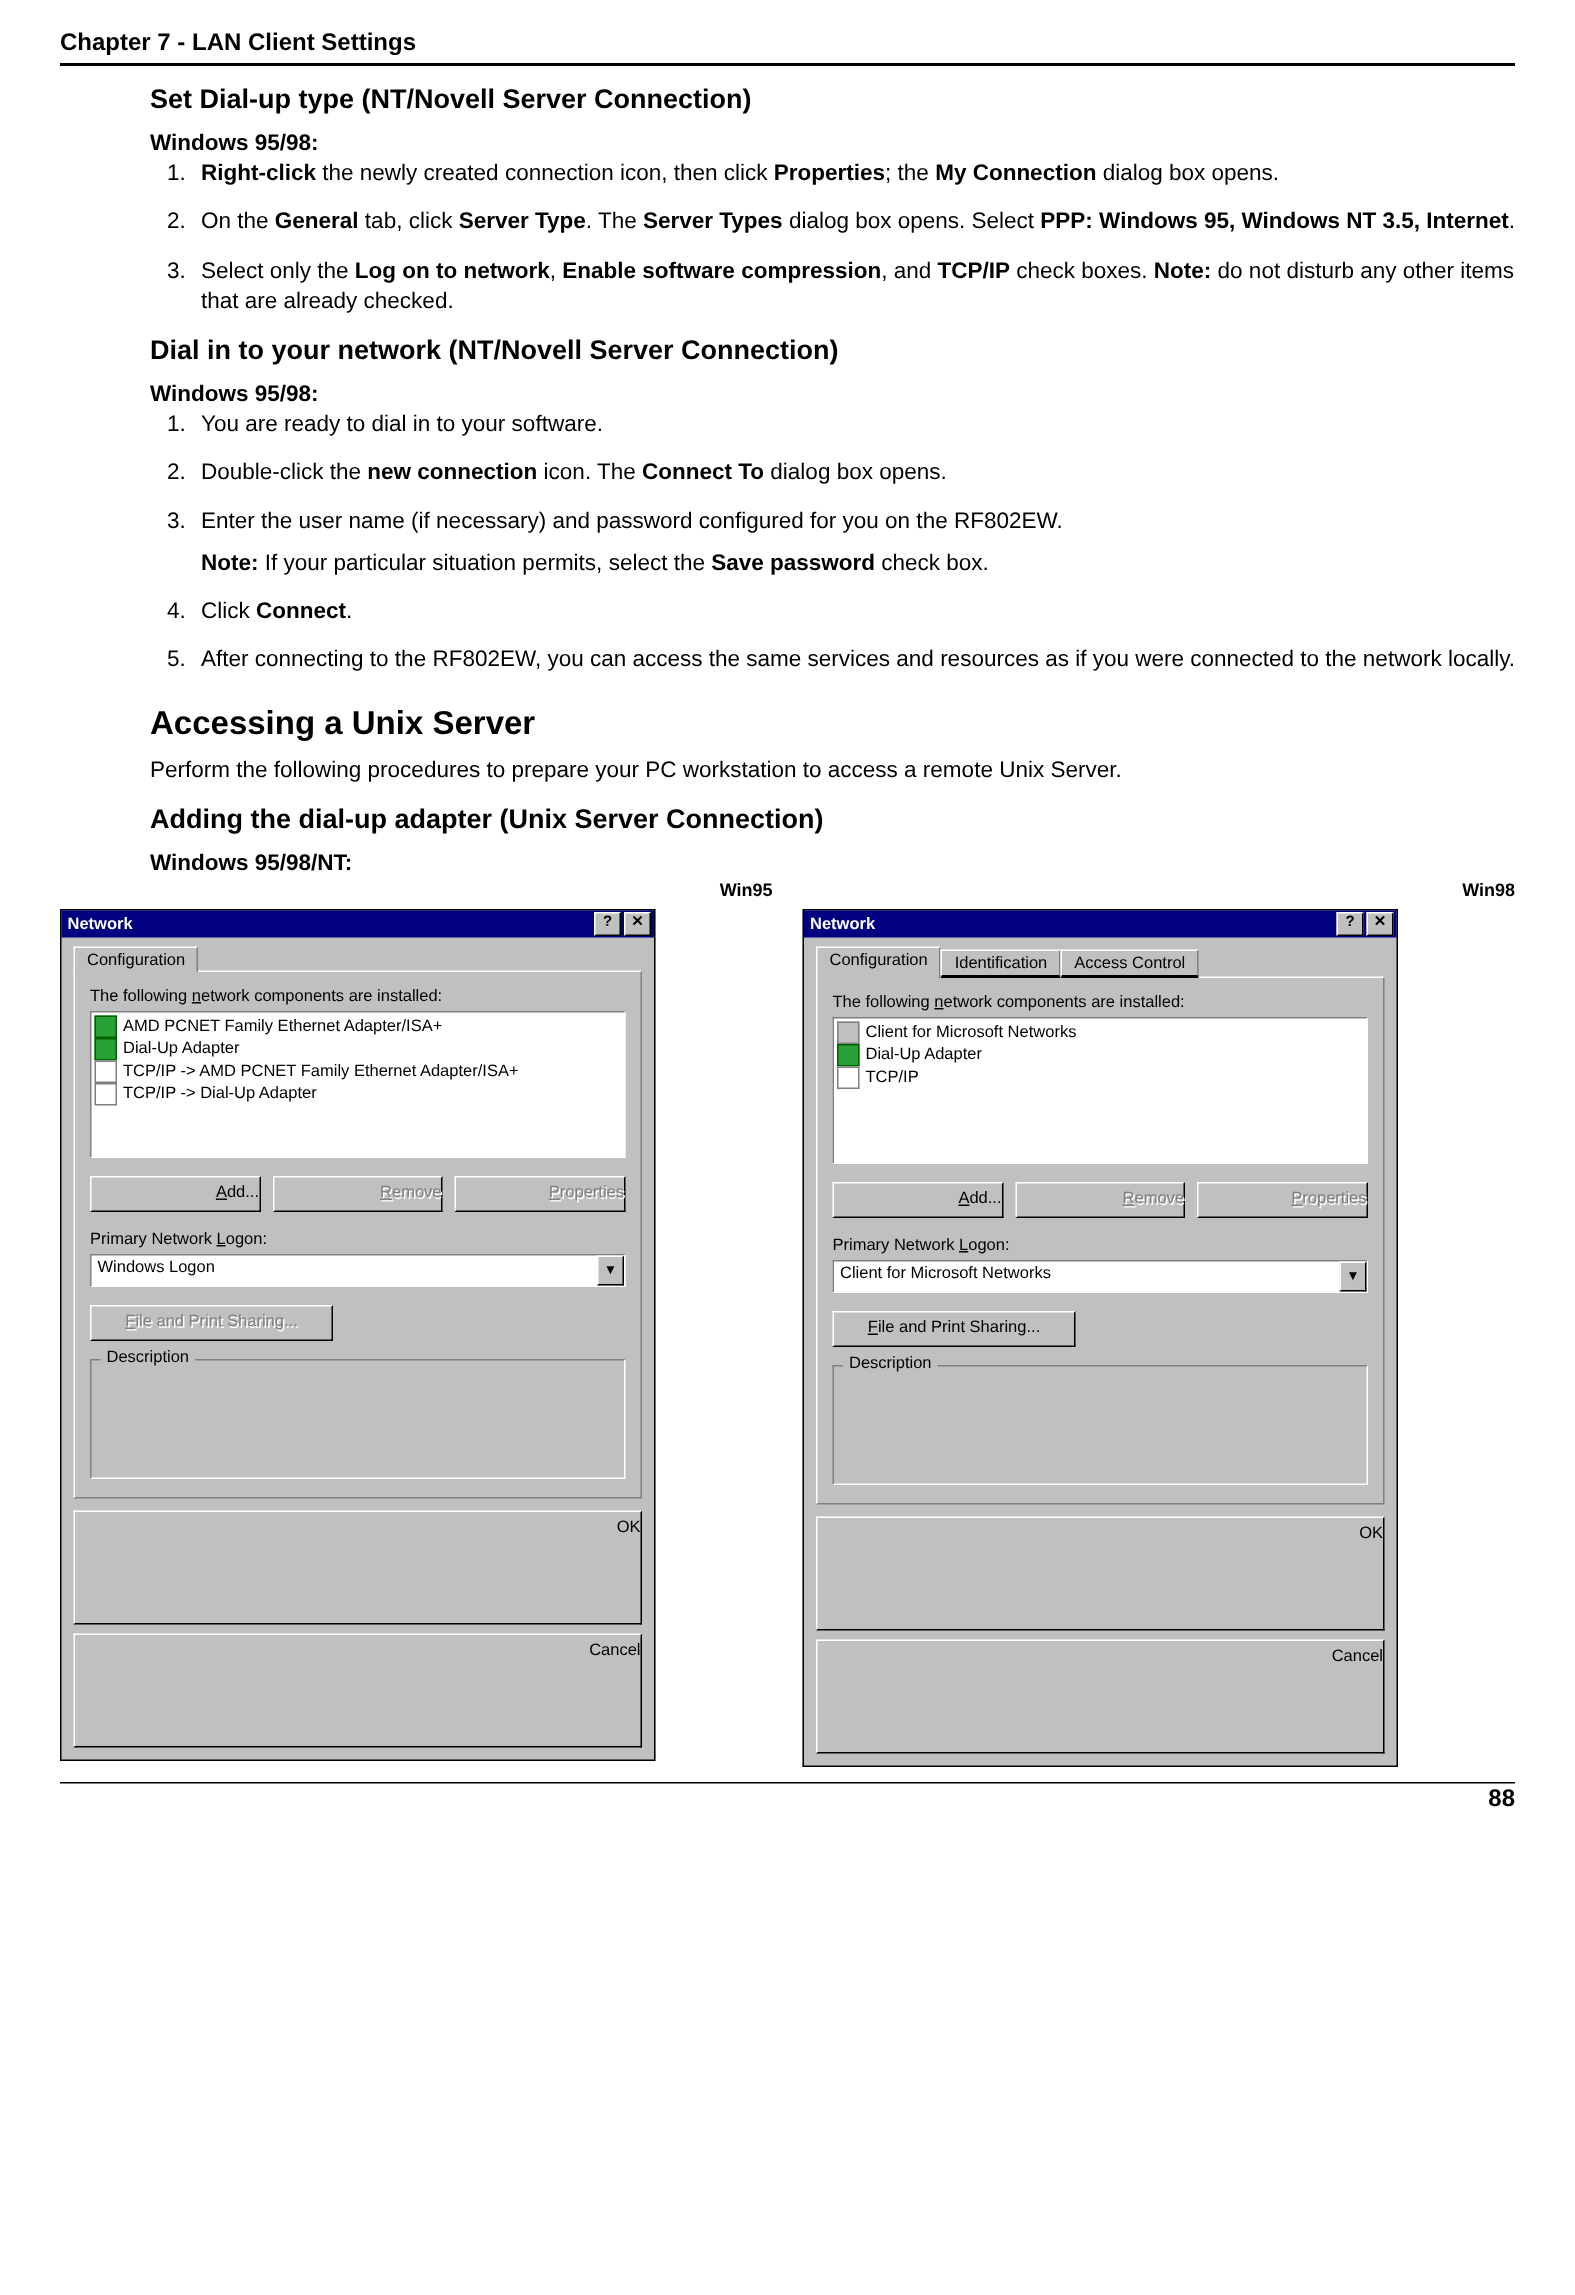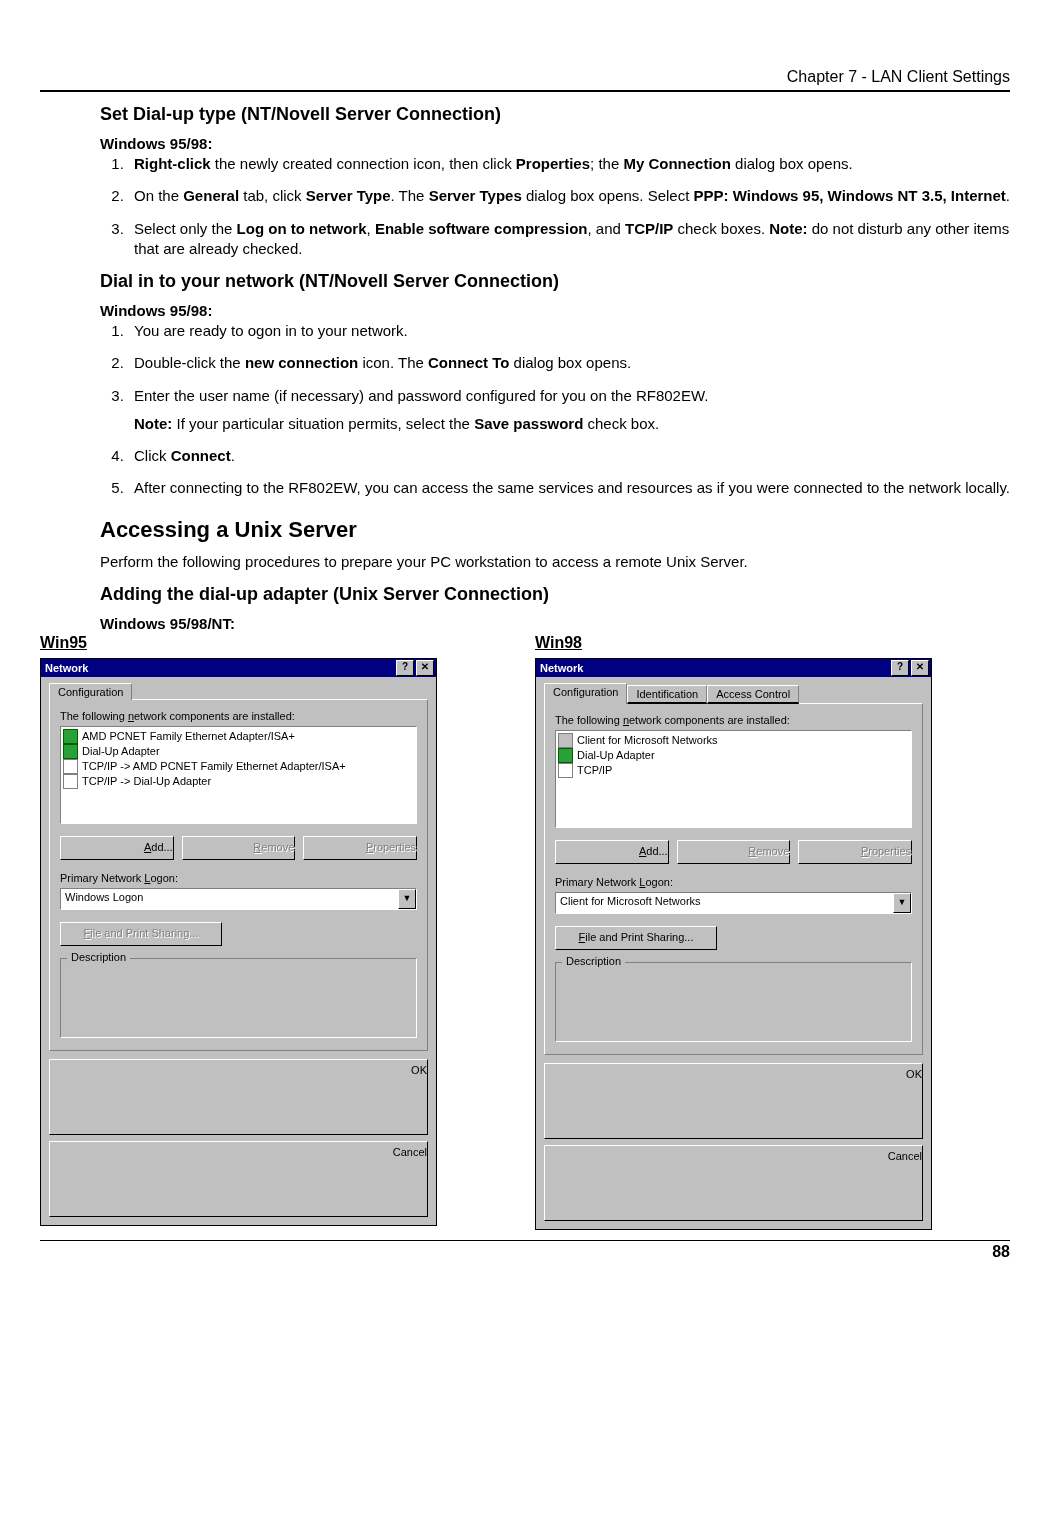--- a/index.html
+++ b/index.html
@@ -4,25 +4,24 @@
 <style>
   body {
     margin: 0;
     padding: 20px 40px;
     font-family: Arial, Helvetica, sans-serif;
     background: #fff;
     color: #000;
     width: 970px;
   }
   .chapter-header {
-    text-align: right;
-    font-weight: normal;
+    text-align: left;
+    font-weight: bold;
     font-size: 16px;
     margin-bottom: 4px;
-    margin-top: 48px;
   }
   hr.thick {
     border: none;
     border-top: 2px solid #000;
     margin: 0 0 12px 0;
   }
   hr.thin {
     border: none;
     border-top: 1px solid #000;
     margin: 10px 0 2px 0;
@@ -74,25 +73,24 @@
   b { font-weight: bold; }
   .dialog-row {
     display: flex;
     gap: 20px;
     margin-left: -60px;
   }
   .dialog-col {
     flex: 1;
   }
   .dialog-label {
-    text-align: left;
-    font-weight: bold;
-    font-size: 16px;
+    text-align: right;
+    font-weight: bold;
+    font-size: 12px;
     margin-bottom: 6px;
-    text-decoration: underline;
   }
   
   .win-dialog {
     width: 395px;
     background: #c0c0c0;
     border: 1px solid #000;
     font-family: "MS Sans Serif", Tahoma, sans-serif;
     font-size: 11px;
   }
   .titlebar {
@@ -275,21 +273,21 @@
   <div class="subhead">Windows 95/98:</div>
   <ol class="steps">
     <li><b>Right-click</b><span> the newly created connection icon, then click </span><b>Properties</b><span>; the </span><b>My Connection</b><span> dialog box opens.</span></li>
     <li><span>On the </span><b>General</b><span> tab, click </span><b>Server Type</b><span>. The </span><b>Server Types</b><span> dialog box opens. Select </span><b>PPP: Windows 95, Windows NT 3.5, Internet</b><span>.</span></li>
     <li><span>Select only the </span><b>Log on to network</b><span>, </span><b>Enable software compression</b><span>, and </span><b>TCP/IP</b><span> check boxes. </span><b>Note:</b><span> do not disturb any other items that are already checked.</span></li>
   </ol>
 
   <h3 class="section">Dial in to your network (NT/Novell Server Connection)</h3>
   <div class="subhead">Windows 95/98:</div>
   <ol class="steps">
-    <li>You are ready to ogon in to your network.</li>
+    <li>You are ready to dial in to your software.</li>
     <li><span>Double-click the </span><b>new connection</b><span> icon.  The </span><b>Connect To</b><span> dialog box opens.</span></li>
     <li>Enter the user name (if necessary) and password configured for you on the RF802EW.</li>
   </ol>
   <div class="indent-note"><b>Note:</b><span> If your particular situation permits, select the </span><b>Save password</b><span> check box.</span></div>
   <ol class="steps" start="4">
     <li><span>Click </span><b>Connect</b><span>.</span></li>
     <li>After connecting to the RF802EW, you can access the same services and resources as if you were connected to the network locally.</li>
   </ol>
 
   <h2 class="big-section">Accessing a Unix Server</h2>

